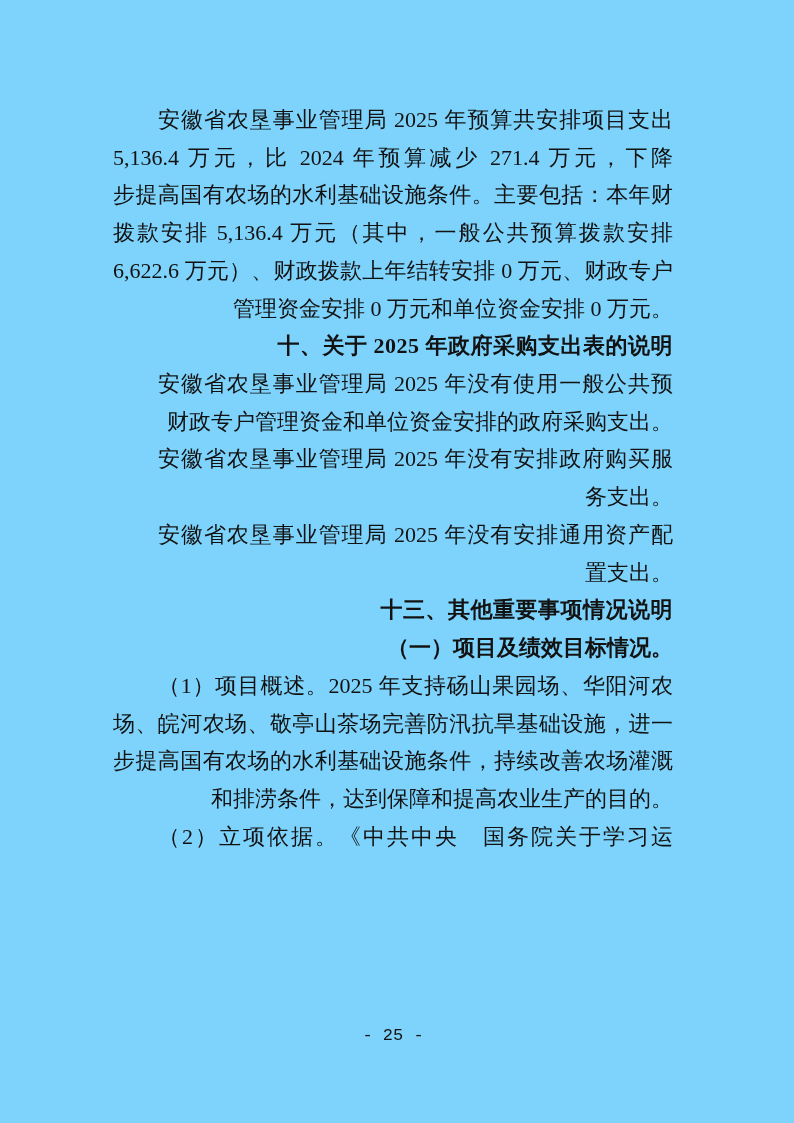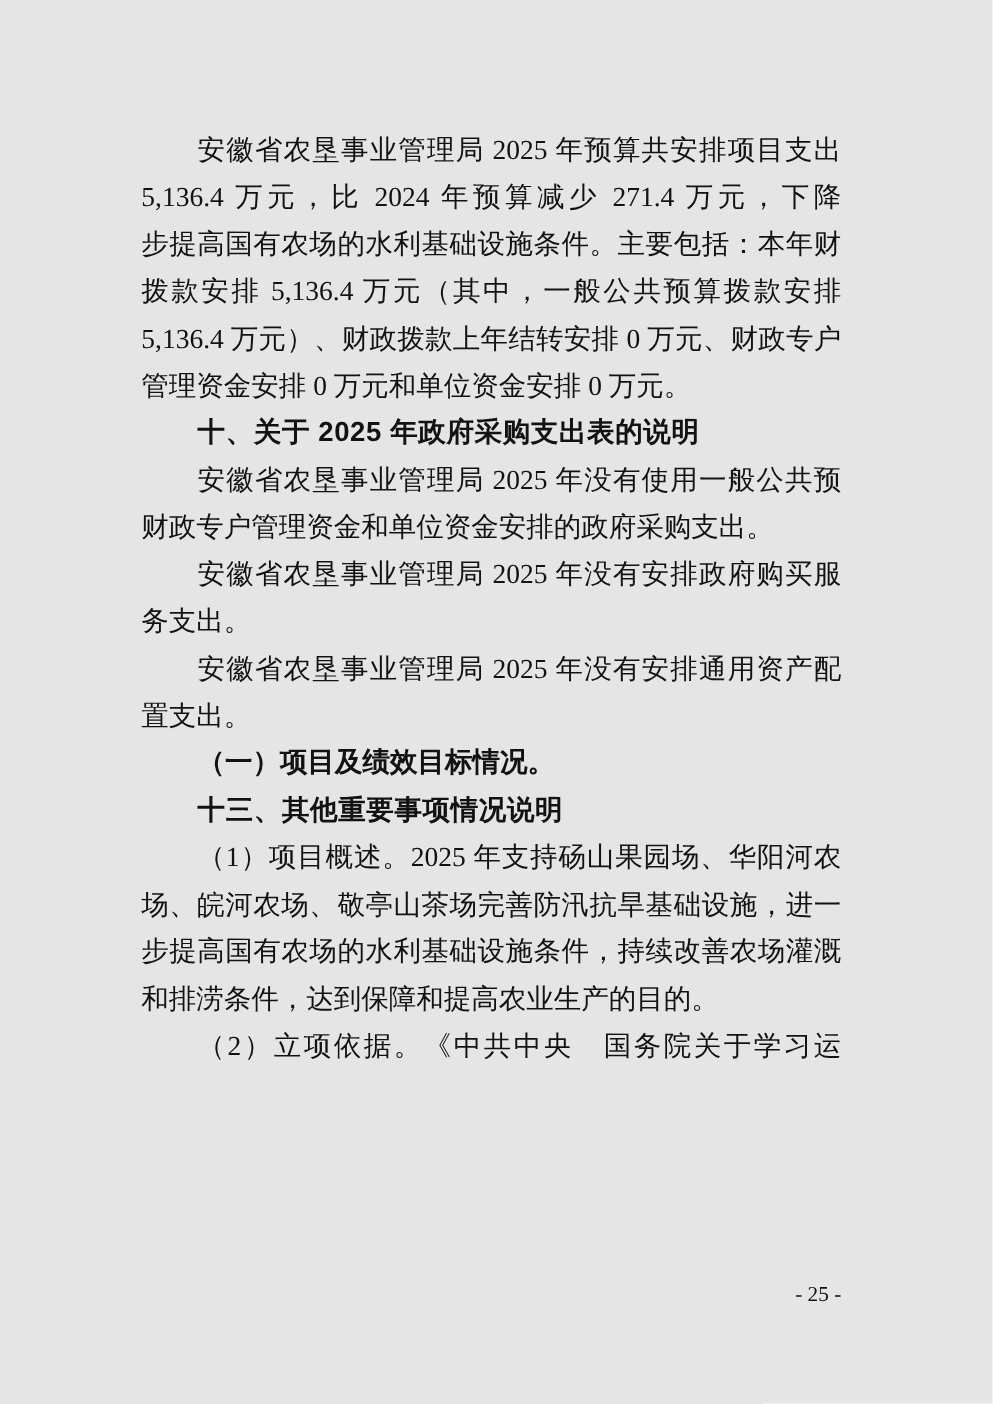--- a/index.html
+++ b/index.html
@@ -4,87 +4,88 @@
 <style>
   html, body {
     margin: 0;
     padding: 0;
     background: #ffffff;
   }
   .page {
     position: relative;
     width: 794px;
     height: 1123px;
-    background: #e5e5e5;
+    background: #7dd3fc;
     overflow: hidden;
     font-family: "Liberation Serif", "DejaVu Serif", serif;
     color: #121212;
   }
   .text-block {
     position: absolute;
     left: 113px;
     top: 101px;
     width: 560px;
   }
   .line {
     font-size: 22px;
     line-height: 37.72px;
     height: 37.72px;
     color: #121212;
     font-family: "Liberation Serif", "DejaVu Serif", serif;
     white-space: normal;
     overflow: hidden;
+    text-align: right;
   }
   .line.justify {
     text-align: justify;
     text-align-last: justify;
   }
   .line.indent {
     text-indent: 45px;
   }
   .line.heading {
-    font-family: Liberation Sans, sans-serif;
+    font-family: Liberation Serif, serif;
     font-weight: 700;
     letter-spacing: 0.5px;
   }
   .line.subheading {
     font-weight: 700;
   }
   .page-number {
     position: absolute;
     left: 113px;
     top: 1026px;
     width: 560px;
-    text-align: right;
+    text-align: center;
     font-size: 17px;
     line-height: 20px;
     color: #121212;
-    font-family: Liberation Serif, serif;
+    font-family: Liberation Mono, monospace;
   }
 </style>
 </head>
 <body>
 
 <div class="page">
   <main class="text-block" id="text-block">
       <div class="line body indent justify">安徽省农垦事业管理局 2025 年预算共安排项目支出</div>
       <div class="line body justify">5,136.4 万元，比 2024 年预算减少 271.4 万元，下降 5.0%，</div>
       <div class="line body justify">步提高国有农场的水利基础设施条件。主要包括：本年财政</div>
       <div class="line body justify">拨款安排 5,136.4 万元（其中，一般公共预算拨款安排</div>
-      <div class="line body justify">5,136.4 万元）、财政拨款上年结转安排 0 万元、财政专户</div>
+      <div class="line body justify">6,622.6 万元）、财政拨款上年结转安排 0 万元、财政专户</div>
       <div class="line body">管理资金安排 0 万元和单位资金安排 0 万元。</div>
       <div class="line heading indent">十、关于 2025 年政府采购支出表的说明</div>
       <div class="line body indent justify">安徽省农垦事业管理局 2025 年没有使用一般公共预</div>
       <div class="line body">财政专户管理资金和单位资金安排的政府采购支出。</div>
       <div class="line body indent justify">安徽省农垦事业管理局 2025 年没有安排政府购买服</div>
       <div class="line body">务支出。</div>
       <div class="line body indent justify">安徽省农垦事业管理局 2025 年没有安排通用资产配</div>
       <div class="line body">置支出。</div>
+      <div class="line heading indent">十三、其他重要事项情况说明</div>
       <div class="line subheading indent">（一）项目及绩效目标情况。</div>
-      <div class="line heading indent">十三、其他重要事项情况说明</div>
       <div class="line body indent justify">（1）项目概述。2025 年支持砀山果园场、华阳河农</div>
       <div class="line body justify">场、皖河农场、敬亭山茶场完善防汛抗旱基础设施，进一</div>
       <div class="line body justify">步提高国有农场的水利基础设施条件，持续改善农场灌溉</div>
       <div class="line body">和排涝条件，达到保障和提高农业生产的目的。</div>
       <div class="line body indent justify">（2）立项依据。《中共中央　国务院关于学习运用“千</div>
     </main>
   <footer class="page-number">- 25 -</footer>
 </div>
 
 </body></html>

